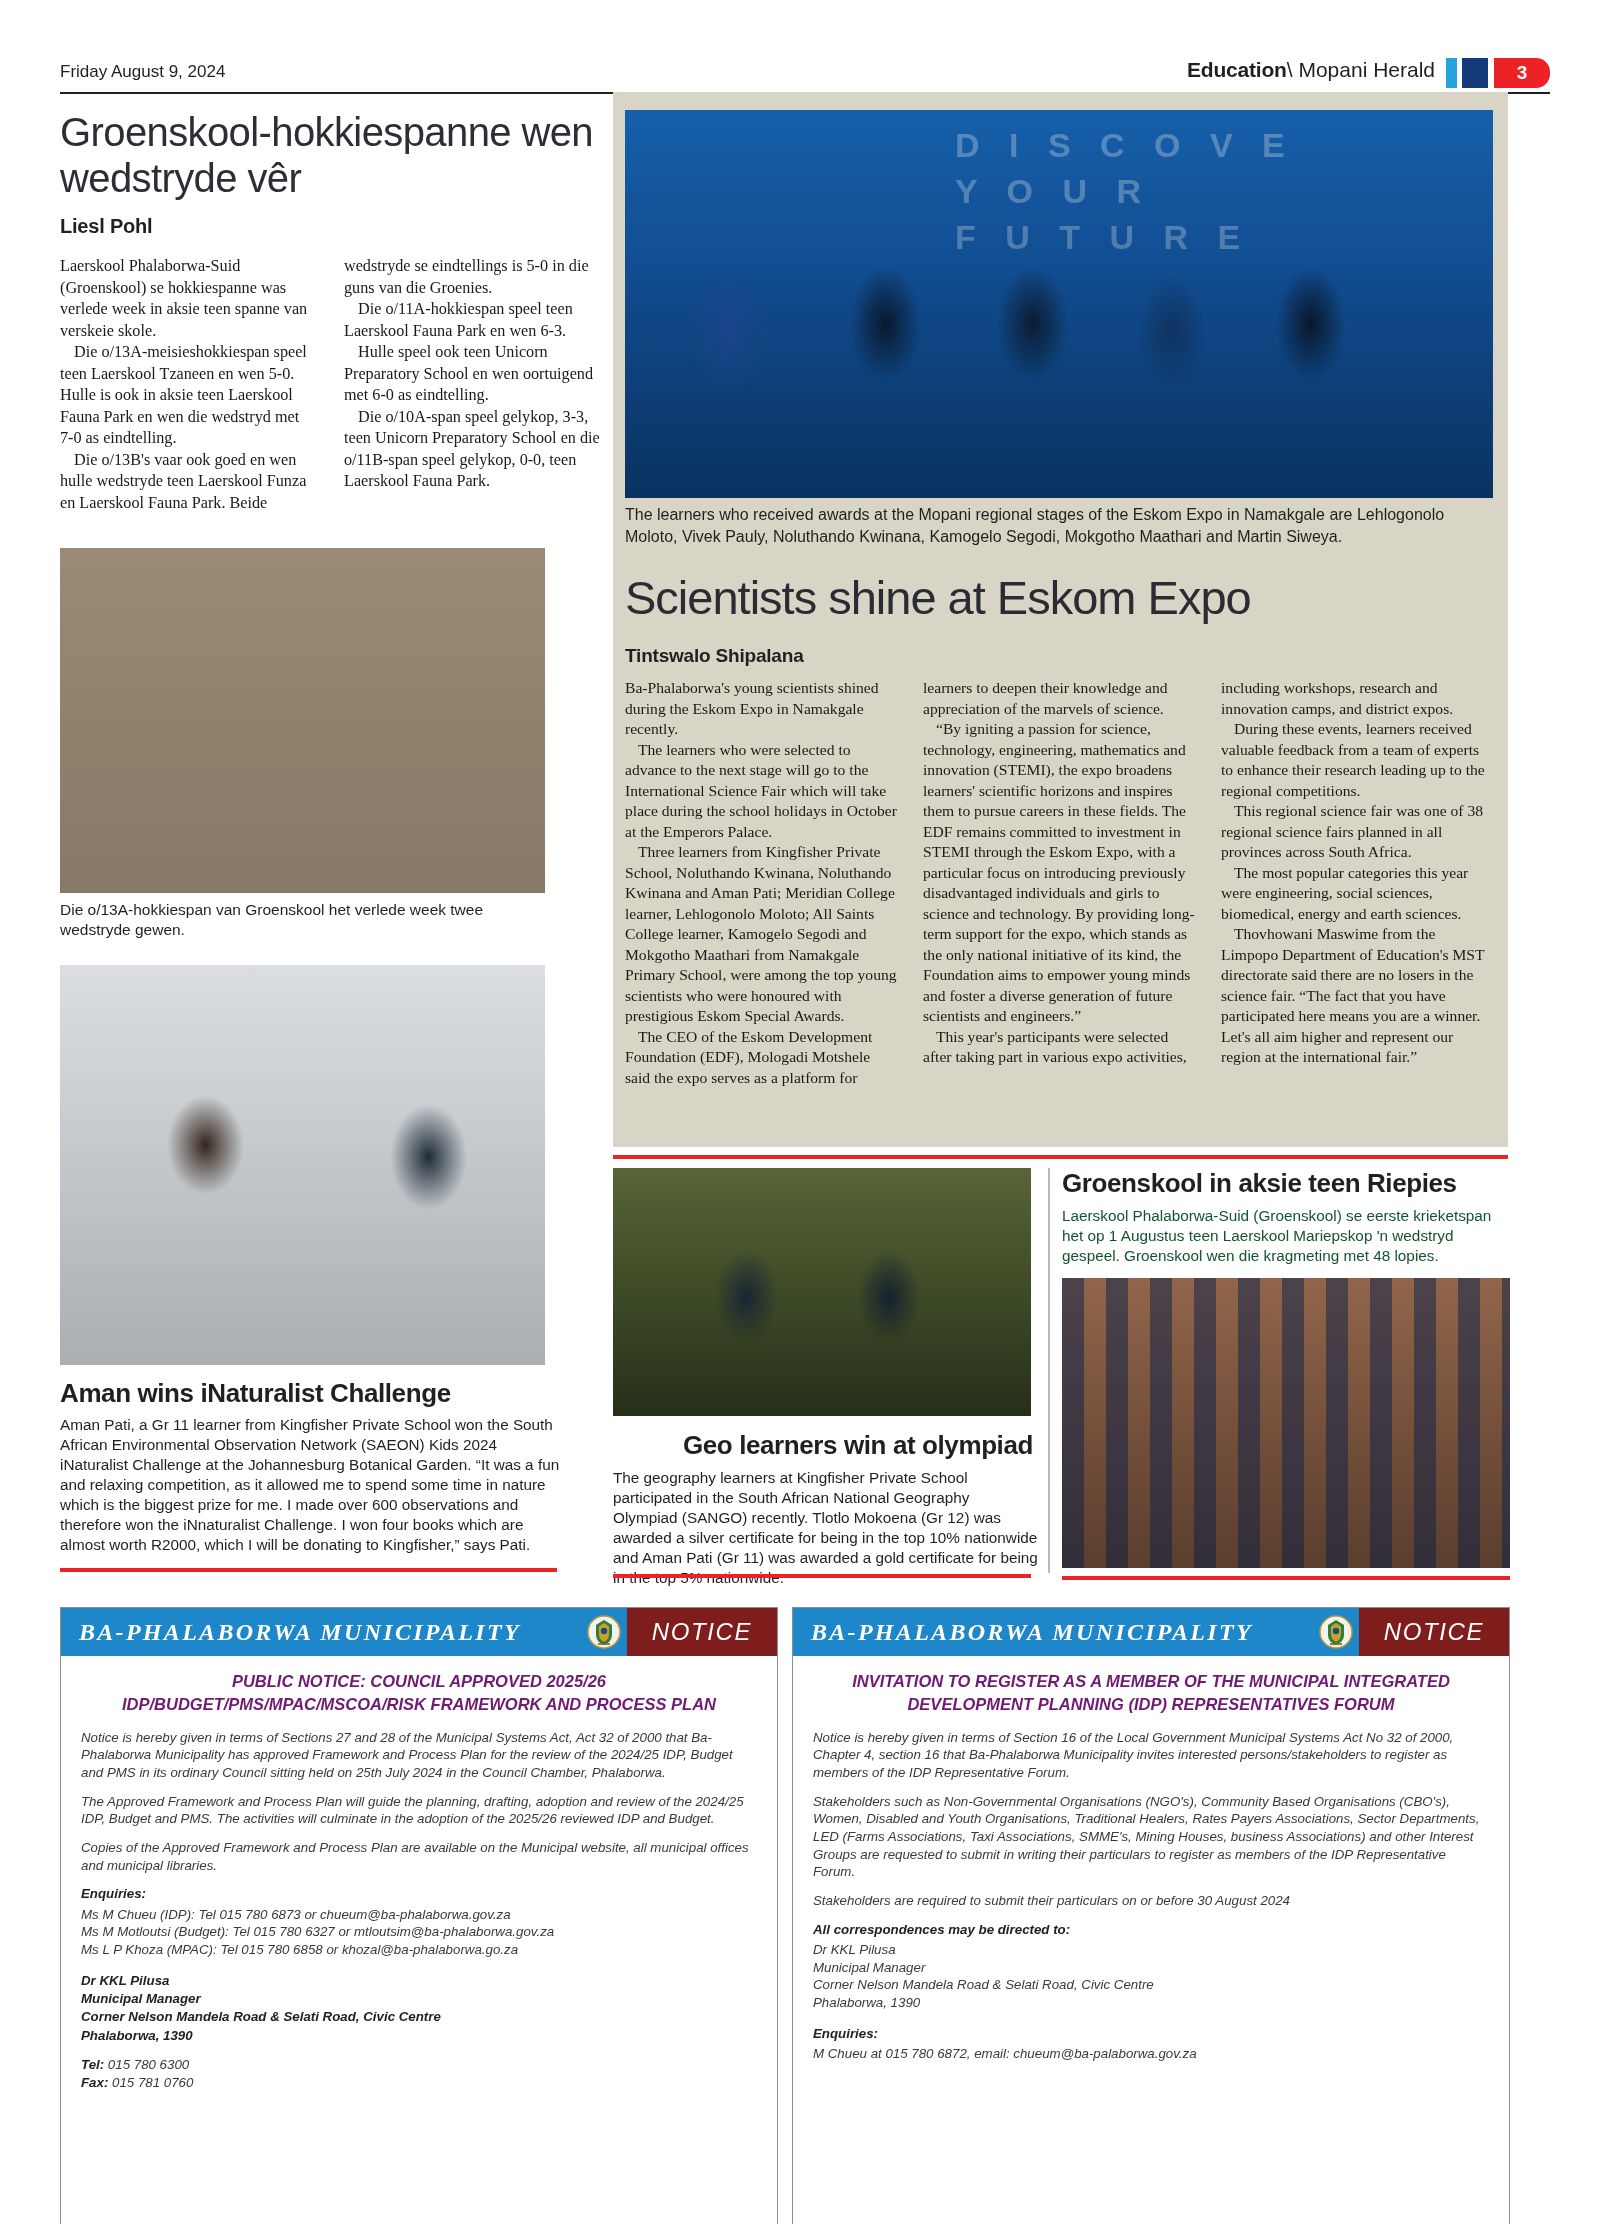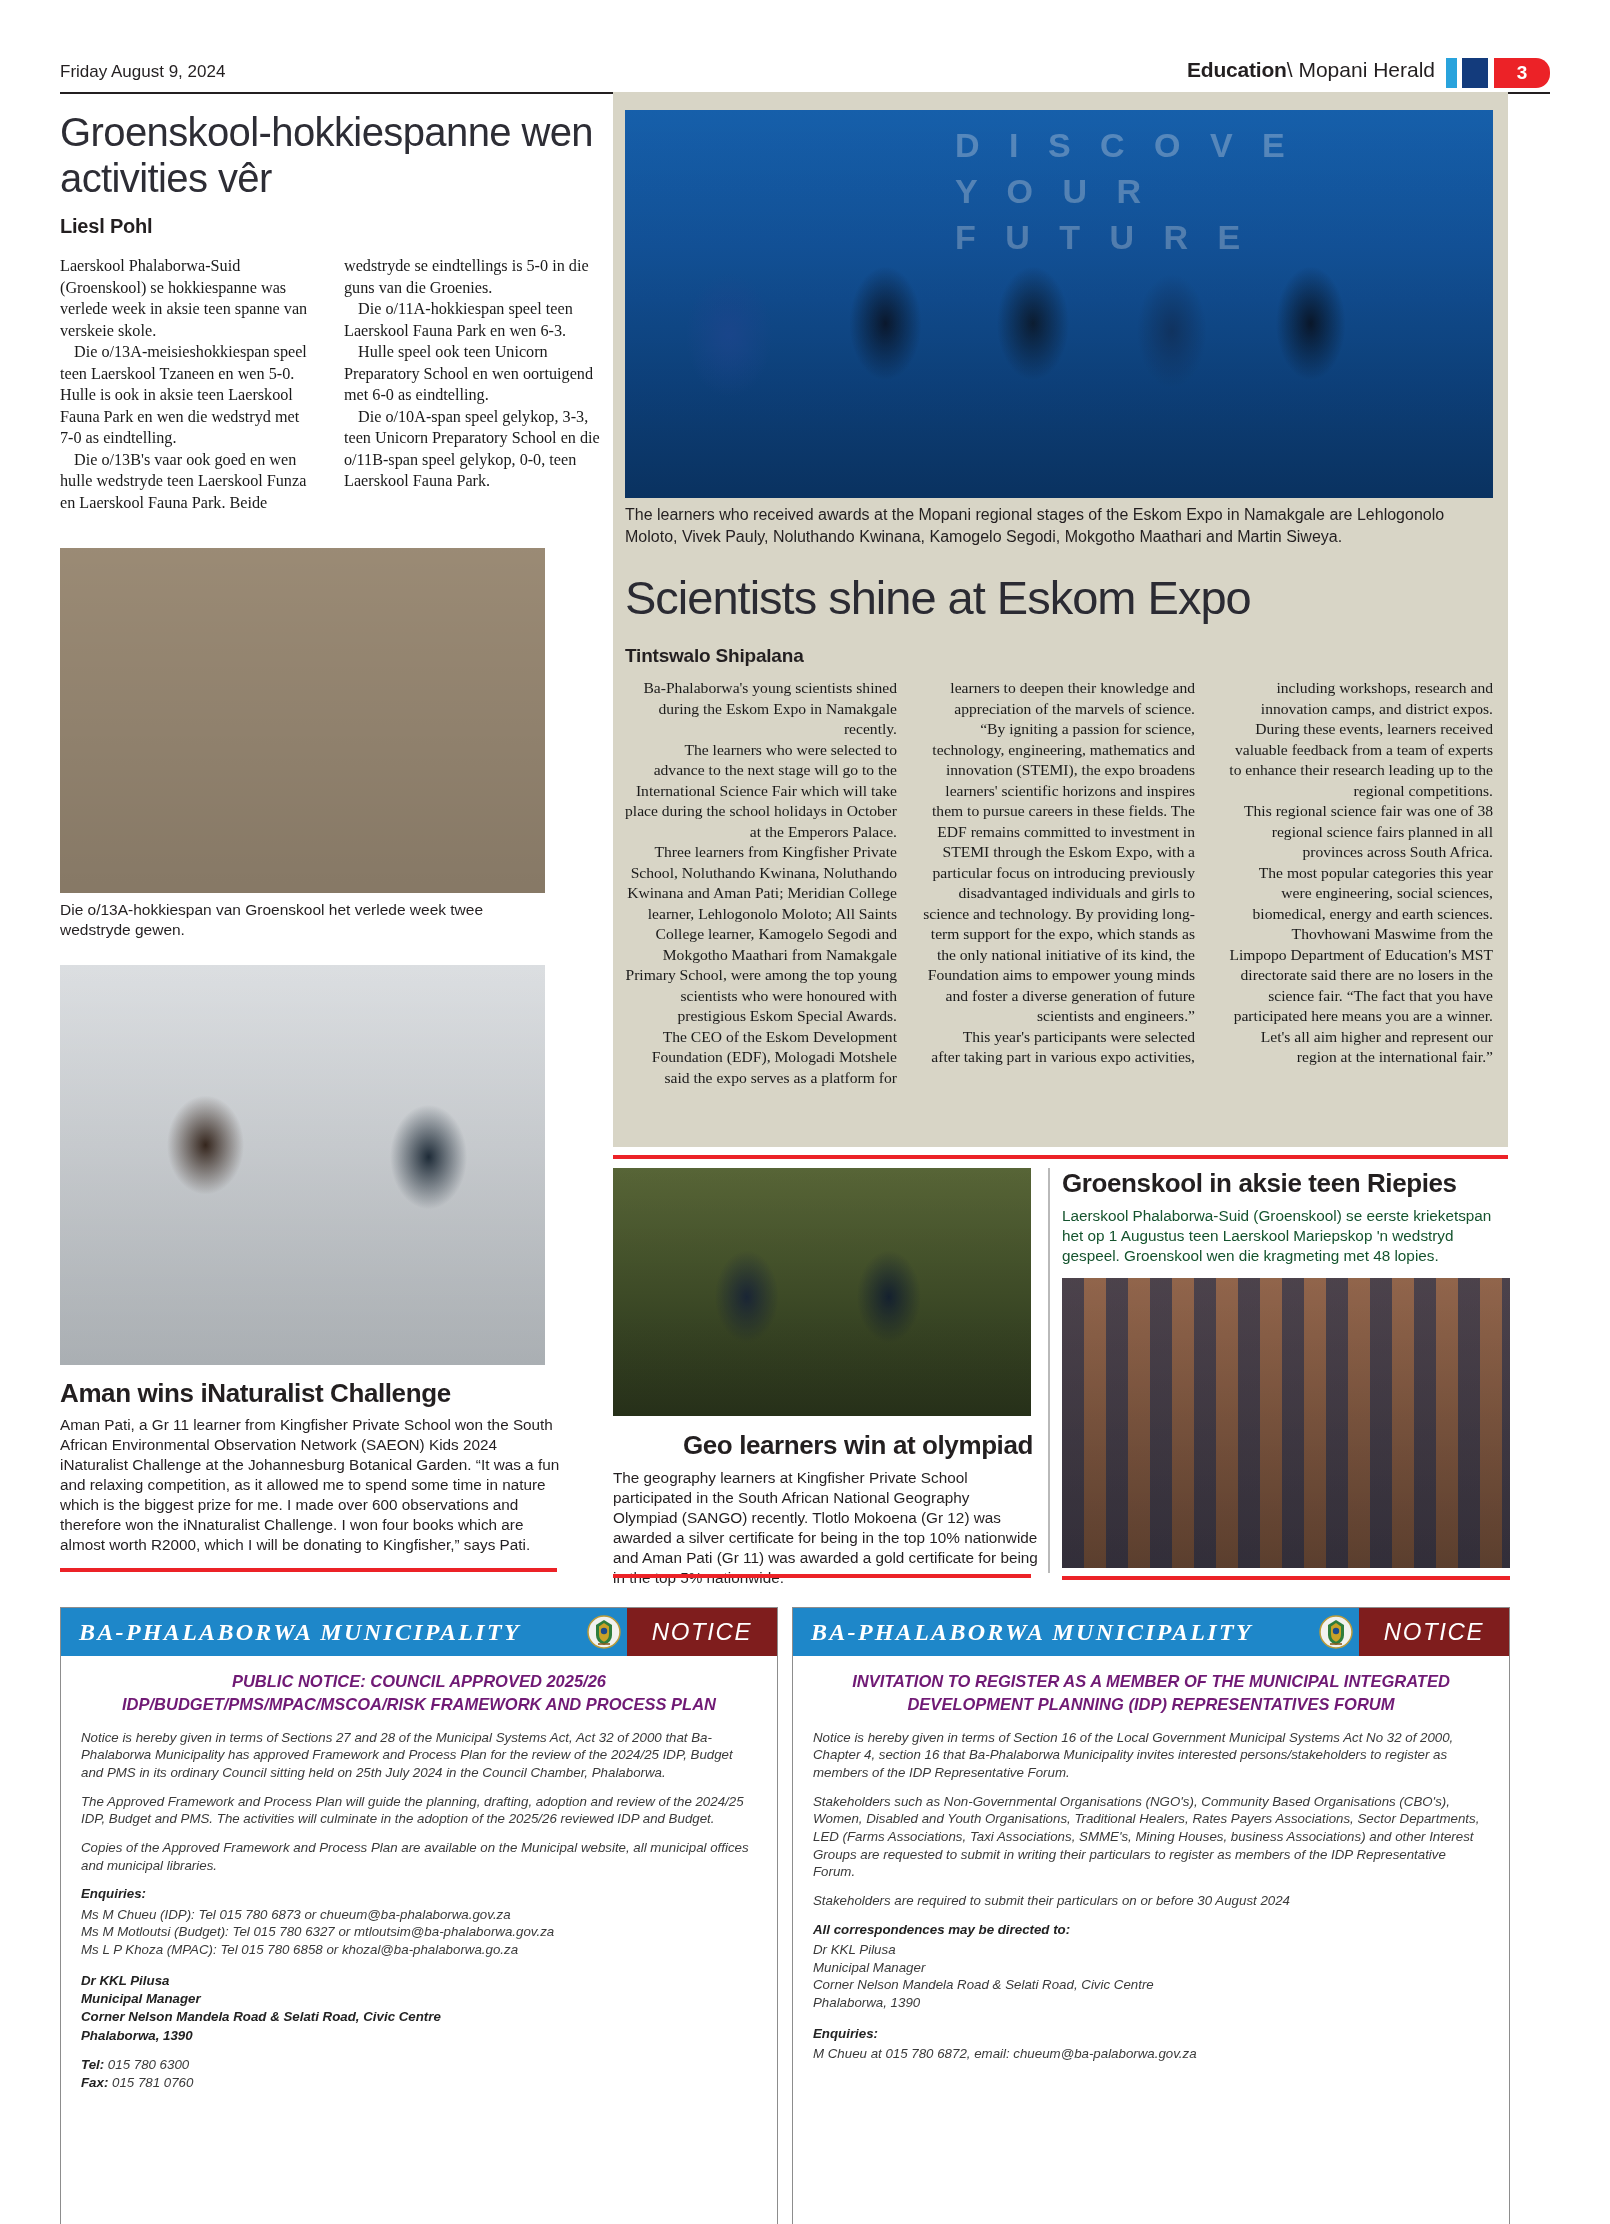--- a/index.html
+++ b/index.html
@@ -97,21 +97,21 @@
     font-size: 47px; font-weight: 300; color: #2b2b33; letter-spacing: -1.0px;
   }
   #byline-expo {
     position: absolute; left: 625px; top: 645px;
     font-size: 19px; font-weight: 900; color: #231f20; letter-spacing: -0.2px;
   }
   .expo-cols {
     position: absolute; left: 625px; top: 678px; width: 868px;
     column-count: 3; column-gap: 26px;
     font-family: "Liberation Serif", serif;
-    font-size: 15.6px; line-height: 1.315; color: #1a1a1a; text-align: right;
+    font-size: 15.6px; line-height: 1.315; color: #1a1a1a;
   }
   .expo-cols p { text-indent: 13px; }
   .expo-cols p.first { text-indent: 0; }
   #rule-expo { left: 613px; top: 1155px; width: 895px; }
 
   
   #photo-geo { left: 613px; top: 1168px; width: 418px; height: 248px; }
   #hl-geo { left: 613px; top: 1430px; width: 420px; text-align: right; }
   #body-geo {
     position: absolute; left: 613px; top: 1468px; width: 425px;
@@ -227,21 +227,21 @@
       <b>Education</b><span class="slash">\</span> <span class="pub">Mopani Herald</span>
     </div>
     <div class="bar-cyan"></div>
     <div class="bar-navy"></div>
     <div class="pagebox">
       <div class="num">3</div>
     </div>
     <div class="rule"></div>
   </div>
 
-  <h1 class="hl-main">Groenskool-hokkiespanne wen activities vêr</h1>
+  <h1 class="hl-main">Groenskool-hokkiespanne wen wedstryde vêr</h1>
   <div class="byline">Liesl Pohl</div>
   <div class="story-cols" id="hockey-cols">
       <p class="first">Laerskool Phalaborwa-Suid (Groenskool) se hokkiespanne was verlede week in aksie teen spanne van verskeie skole.</p>
       <p>Die o/13A-meisieshokkiespan speel teen Laerskool Tzaneen en wen 5-0. Hulle is ook in aksie teen Laerskool Fauna Park en wen die wedstryd met 7-0 as eindtelling.</p>
       <p>Die o/13B's vaar ook goed en wen hulle wedstryde teen Laerskool Funza en Laerskool Fauna Park. Beide wedstryde se eindtellings is 5-0 in die guns van die Groenies.</p>
       <p>Die o/11A-hokkiespan speel teen Laerskool Fauna Park en wen 6-3.</p>
       <p>Hulle speel ook teen Unicorn Preparatory School en wen oortuigend met 6-0 as eindtelling.</p>
       <p>Die o/10A-span speel gelykop, 3-3, teen Unicorn Preparatory School en die o/11B-span speel gelykop, 0-0, teen Laerskool Fauna Park.</p>
     </div>
 

